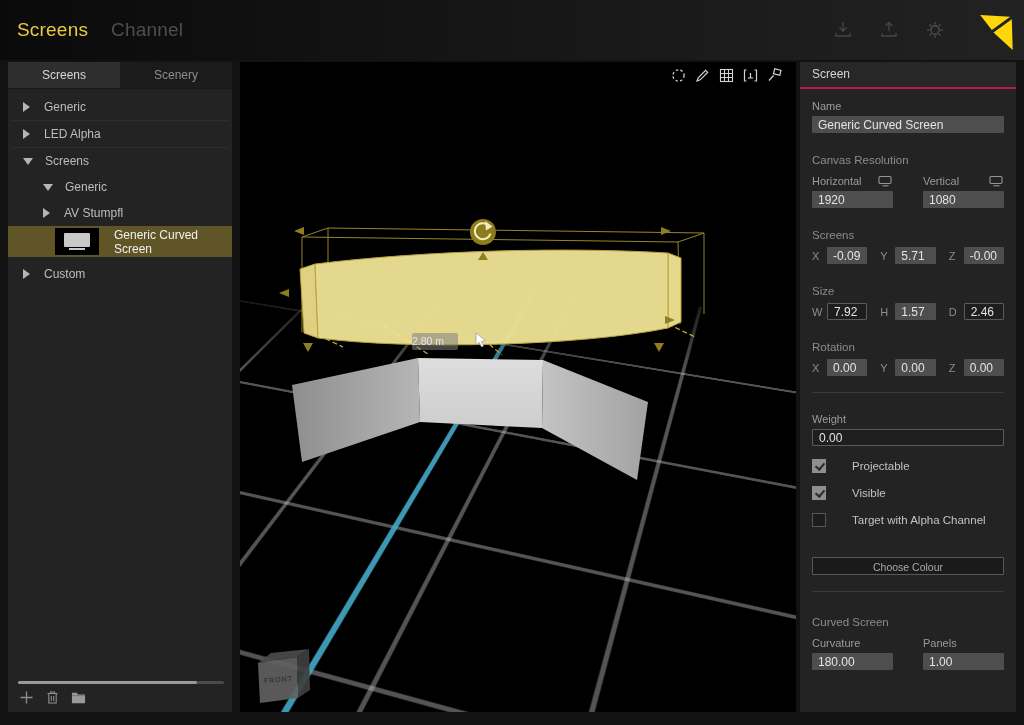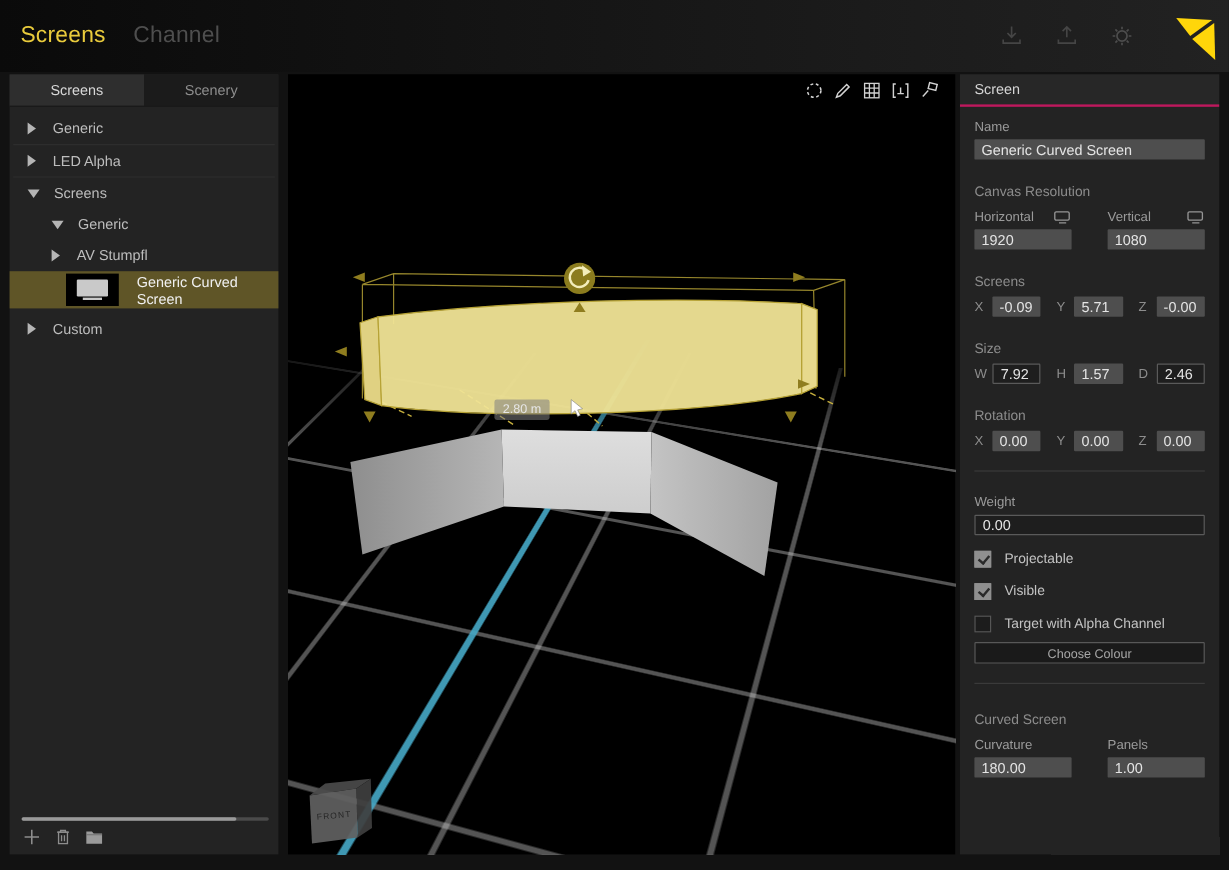--- a/index.html
+++ b/index.html
@@ -50,21 +50,21 @@
   .grid-plane{position:absolute;left:50%;top:218px;width:4200px;height:4200px;margin-left:-2100px;
     transform-origin:50% 0;transform:rotateX(63deg) rotateZ(17deg);
     background-image:
       repeating-linear-gradient(0deg,rgba(200,200,200,.42) 0 3px,transparent 3px 120px),
       repeating-linear-gradient(90deg,rgba(200,200,200,.42) 0 3px,transparent 3px 120px)}
   .axis-z{position:absolute;top:0;bottom:0;left:50.5%;width:4px;background:rgba(70,168,198,.9)}
   .horizon-fade{position:absolute;left:0;right:0;top:0;height:310px;pointer-events:none;
     background:linear-gradient(180deg,#000 0,#000 212px,rgba(0,0,0,0) 310px)}
   .vp-overlay{position:absolute;inset:0;width:556px;height:650px}
   .measure-label{position:absolute;left:172px;top:271px;width:46px;height:17px;line-height:17px;
-    text-align:center;font-size:10.5px;color:#e6e6e6;background:rgba(128,128,128,.55);border-radius:2px}
+    text-align:left;font-size:10.5px;color:#e6e6e6;background:rgba(128,128,128,.55);border-radius:2px}
   .vp-tools{position:absolute;top:5px;right:13px;display:flex;gap:7px;align-items:center}
   .vp-tools span{display:block;width:17px;height:17px}
 
   
   .insp-head{height:25px;line-height:25px;padding-left:12px;font-size:12px;color:#d4d4d4;
     background:#272727;border-bottom:2px solid #be185d}
   .insp-body{padding:0 12px}
   .lbl{font-size:11px;color:#9b9b9b}
   .sec-title{font-size:11.5px;color:#8c8c8c}
   .field{display:block;width:100%;box-sizing:border-box;height:17px;font-size:12px;color:#e4e4e4;
@@ -75,26 +75,26 @@
   .grp-canvas{margin-top:21px}
   .two-col{display:flex;gap:30px}
   .col{flex:1;min-width:0}
   .col-head{display:flex;justify-content:space-between;align-items:flex-end;height:14px}
   .grp-xyz{margin-top:21px}
   .xyz-row{display:flex;gap:13px;margin-top:6px}
   .xyz{display:flex;align-items:center;gap:5px;flex:1;min-width:0}
   .xyz .k{font-size:11px;color:#8d8d8d;width:10px;flex:none}
   .divider{height:1px;background:#3a3a3a;margin-top:16px}
   .grp-weight{margin-top:20px}
-  .opt{display:flex;align-items:center;gap:11px;margin-top:13px;font-size:11.5px;color:#c3c3c3}
+  .opt{display:flex;align-items:center;gap:26px;margin-top:13px;font-size:11.5px;color:#c3c3c3}
   .cb{width:14px;height:14px;background:#1c1c1c;border:1px solid #565656;position:relative;flex:none;box-sizing:border-box}
   .cb[data-checked="true"]{background:#8f8f8f;border-color:#8f8f8f}
   .cb[data-checked="true"]::after{content:"";position:absolute;left:4px;top:1px;width:4px;height:7px;
     border-right:2px solid #2a2a2a;border-bottom:2px solid #2a2a2a;transform:rotate(40deg)}
-  .btn{display:block;width:100%;box-sizing:border-box;height:18px;margin-top:8px;background:#1a1a1a;
+  .btn{display:block;width:100%;box-sizing:border-box;height:18px;margin-top:30px;background:#1a1a1a;
     border:1px solid #585858;color:#a8a8a8;font-size:10.5px;text-align:center;line-height:16px;border-radius:1px}
   .grp-curved{margin-top:24px}
 </style>
 </head>
 <body>
 
 <div class="topbar">
   <div class="tb-tabs">
     <div class="tb-tab active">Screens</div>
     <div class="tb-tab">Channel</div>

